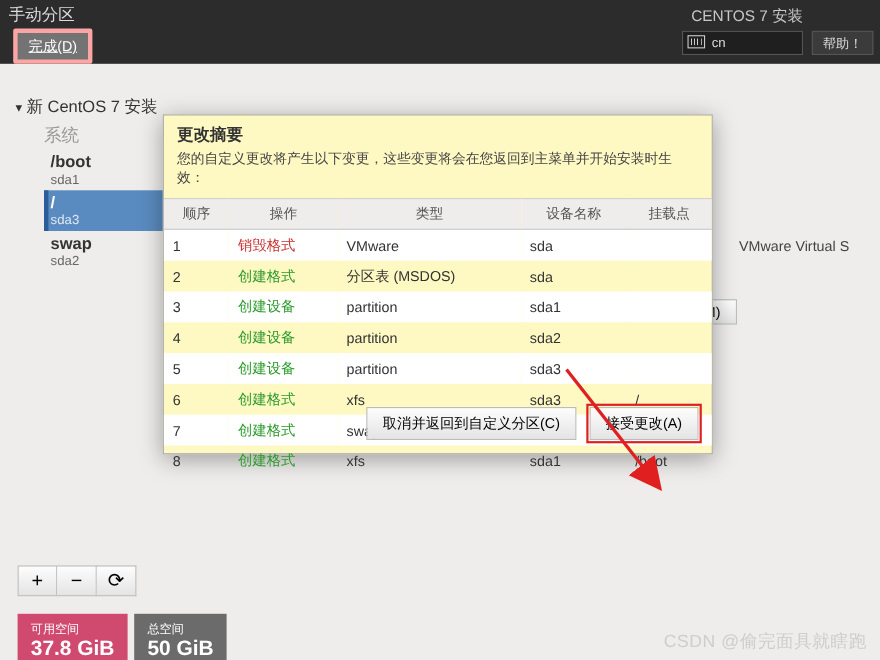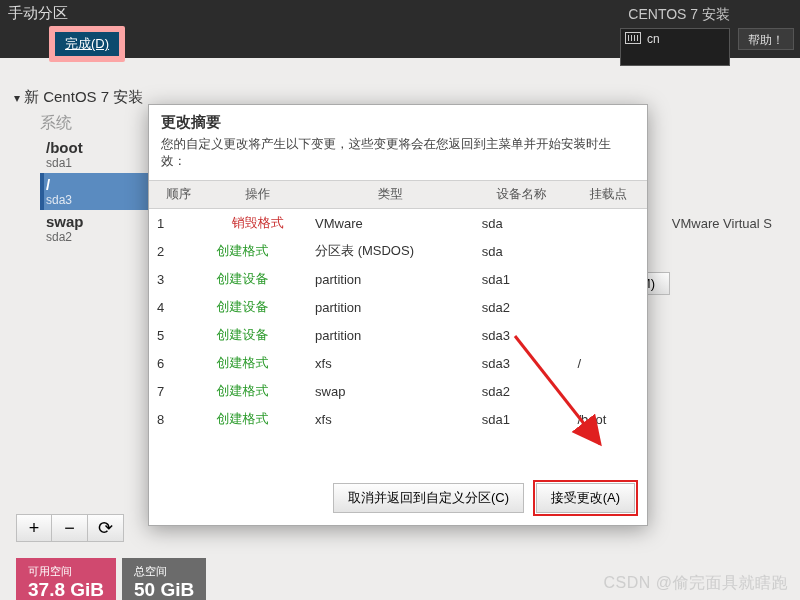--- a/index.html
+++ b/index.html
@@ -1,24 +1,24 @@
 <!DOCTYPE html>
 <html><head>
 <meta charset="utf-8">
 <style>
   * { box-sizing: border-box; margin: 0; padding: 0; font-family: "Microsoft YaHei", "Noto Sans CJK", sans-serif; }
   body { width: 800px; height: 600px; background: #eeedec; position: relative; overflow: hidden; font-size: 13px; color: #333; }
 
   
   .topbar { height: 58px; background: #2c2c2c; color: #e0e0e0; position: relative; }
   .topbar .title { position: absolute; left: 8px; top: 4px; font-size: 15px; color: #dcdcdc; }
-  .done-btn { position: absolute; left: 12px; top: 26px; background: #0c4a6e; border: 6px solid #fca5a5; color: #fff; padding: 3px 10px; border-radius: 2px; font-size: 13px; cursor: pointer; text-decoration: underline; margin-left: 37px; }
+  .done-btn { position: absolute; left: 12px; top: 26px; background: #737373; border: 4px solid #fca5a5; color: #fff; padding: 3px 10px; border-radius: 2px; font-size: 13px; cursor: pointer; text-decoration: underline; }
   .inst-title { position: absolute; right: 70px; top: 6px; font-size: 14px; color: #c8c8c8; }
   .help-btn { position: absolute; right: 6px; top: 28px; width: 56px; height: 22px; background: #3b3b3b; color: #dcdcdc; font-size: 12px; text-align: center; line-height: 22px; border: 1px solid #555; margin-left: 29px; }
-  .kb-ind { position: absolute; right: 70px; top: 28px; width: 110px; height: 38px; background: #1f1f1f; border: 1px solid #555; color: #dcdcdc; font-size: 12px; line-height: 20px; padding-left: 26px; }
+  .kb-ind { position: absolute; right: 70px; top: 28px; width: 110px; height: 22px; background: #1f1f1f; border: 1px solid #555; color: #dcdcdc; font-size: 12px; line-height: 20px; padding-left: 26px; }
   .kb-ind .kb-icon { position:absolute; left:4px; top:3px; width:16px; height:12px; border:1px solid #ccc; }
   .kb-ind .kb-icon::after{ content:""; position:absolute; inset:2px; background:repeating-linear-gradient(90deg,#ccc 0 1px,transparent 1px 3px); }
 
   
   .main { position: absolute; top: 58px; left: 0; right: 0; bottom: 0; }
   .left-panel { position: absolute; left: 16px; top: 30px; width: 360px; }
   .expand-header { font-size: 15px; font-weight: normal; margin-left: -2px; }
   .expand-header::before { content: "▾"; margin-right: 4px; font-size: 12px; }
   .section-label { color: #999; font-size: 16px; margin: 6px 0 2px 24px; }
   .part-item { margin-left: 24px; padding: 3px 6px 3px 2px; border-left: 4px solid transparent; }
@@ -37,28 +37,28 @@
   .tile .big { font-size: 19px; font-weight: bold; display: block; }
   .tile.avail { background: #d0496f; }
   .tile.total { background: #6b6b6b; }
 
   
   .rp-device { position:absolute; right:28px; top:158px; font-size:13px; color:#444; }
   .rp-modify { position:absolute; right:130px; top:214px; border:1px solid #bcbcbc; background:linear-gradient(#fdfdfd,#e4e4e4); padding:3px 14px; font-size:13px; }
   .rp-head { position:absolute; left:392px; top:90px; font-size:15px; font-weight:bold; }
 
   
-  .modal { position: absolute; left: 148px; top: 104px; width: 500px; height: 422px; background: #ffffff; border: 1px solid #aaa; box-shadow: 0 4px 20px rgba(0,0,0,0.35); }
+  .modal { position: absolute; left: 148px; top: 104px; width: 500px; height: 309px; background: #fef9c3; border: 1px solid #aaa; box-shadow: 0 4px 20px rgba(0,0,0,0.35); }
   .modal h2 { font-size: 15px; font-weight: bold; padding: 8px 12px 2px; }
   .modal .desc { font-size: 12.5px; padding: 2px 12px 10px; color: #444; }
   .tbl { width: 100%; border-collapse: collapse; font-size: 13px; }
   .tbl th { background: #eeedec; text-align: center; font-weight: normal; color: #555; padding: 5px 8px; border-top: 1px solid #d0d0d0; border-bottom: 1px solid #d0d0d0; font-size:12.5px; }
   .tbl td { padding: 5px 8px; }
   .tbl tr.even{ background:#ffffff; }
-  .op-red { color: #c93030; text-align: center; }
+  .op-red { color: #c93030; }
   .op-green { color: #2a9a2a; }
   .dlg-btns { position: absolute; right: 12px; bottom: 12px; }
   .dlg-btns button { border: 1px solid #bcbcbc; background: linear-gradient(#fdfdfd,#e4e4e4); padding: 5px 14px; font-size: 13px; margin-left: 8px; cursor: pointer; }
   .accept-highlight { outline: 2px solid #e02020; outline-offset: 1px; }
 
   
   .arrow { position: absolute; left: 505px; top: 326px; width: 120px; height: 130px; pointer-events: none; }
 
   
   .watermark { position: absolute; right: 12px; bottom: 6px; color: rgba(200,200,200,0.85); font-size: 16px; letter-spacing: 0.5px; pointer-events:none; }

